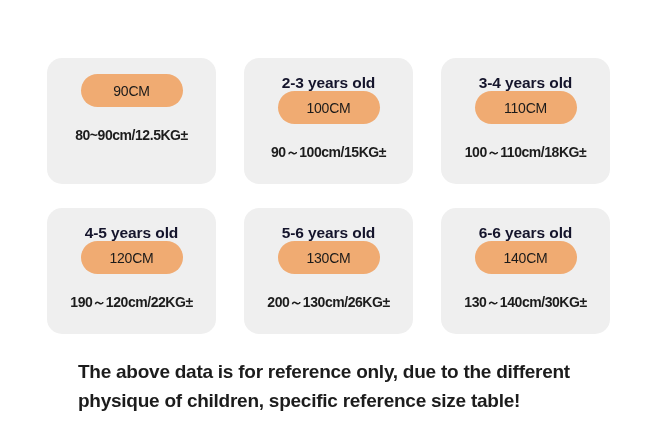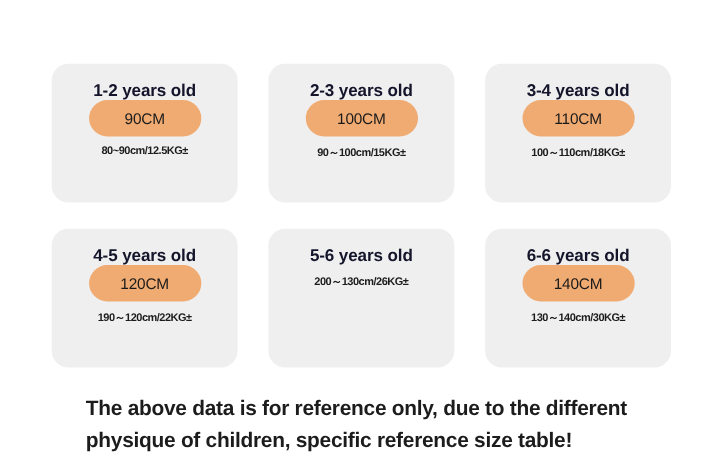--- a/index.html
+++ b/index.html
@@ -70,22 +70,22 @@
 
   .pill-label {
     font-size: 14px;
     font-weight: 500;
     color: #1a1a1a;
     letter-spacing: -0.2px;
     white-space: nowrap;
   }
 
   .card-detail {
-    margin-top: 8px;
-    font-size: 10px;
+    margin-top: 20px;
+    font-size: 14px;
     font-weight: bold;
     color: #1c1c1c;
     letter-spacing: -0.45px;
     white-space: nowrap;
   }
 
   .footer-note {
     position: absolute;
     left: 78px;
     top: 357px;
@@ -98,21 +98,20 @@
   }
 </style>
 </head>
 <body>
 
 <div id="size-chart">
 
   <div class="card-grid">
 
     <div class="size-card">
-      <div class="card-title">1-2 years old</div>
       <div class="size-pill">
         <span class="pill-label">90CM</span>
       </div>
       <div class="card-detail">80~90cm/12.5KG±</div>
     </div>
 
     <div class="size-card">
       <div class="card-title">2-3 years old</div>
       <div class="size-pill">
         <span class="pill-label">100CM</span>
@@ -131,20 +130,23 @@
     <div class="size-card">
       <div class="card-title">4-5 years old</div>
       <div class="size-pill">
         <span class="pill-label">120CM</span>
       </div>
       <div class="card-detail">190～120cm/22KG±</div>
     </div>
 
     <div class="size-card">
       <div class="card-title">5-6 years old</div>
+      <div class="size-pill">
+        <span class="pill-label">130CM</span>
+      </div>
       <div class="card-detail">200～130cm/26KG±</div>
     </div>
 
     <div class="size-card">
       <div class="card-title">6-6 years old</div>
       <div class="size-pill">
         <span class="pill-label">140CM</span>
       </div>
       <div class="card-detail">130～140cm/30KG±</div>
     </div>

